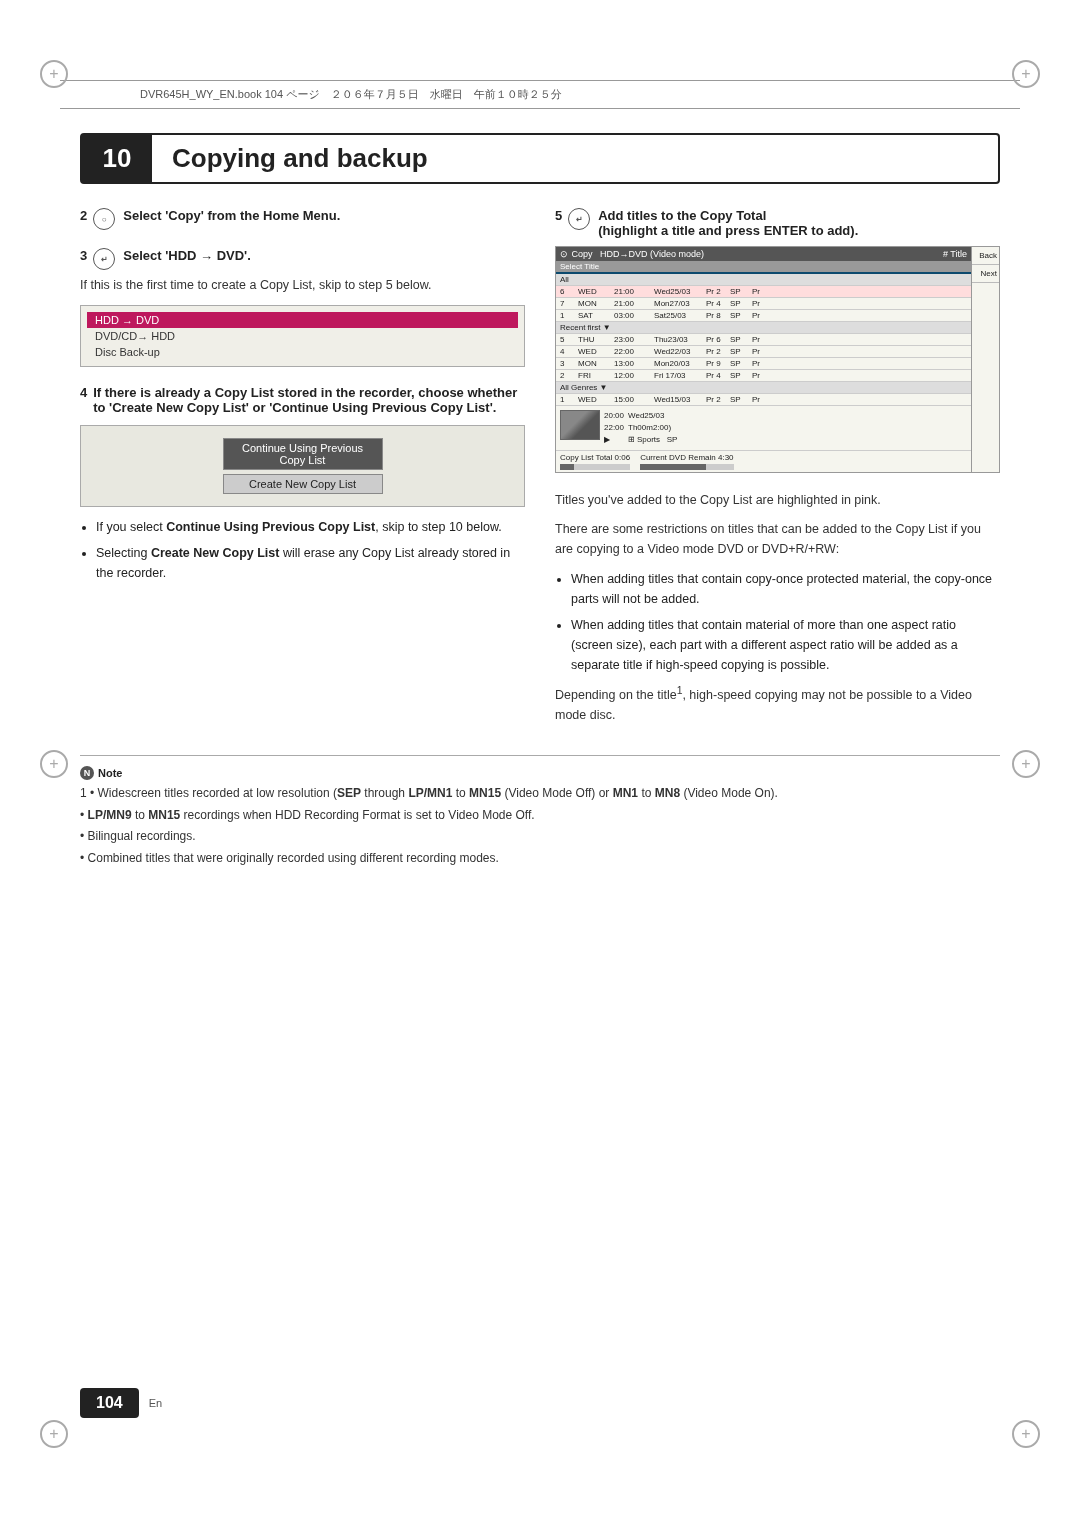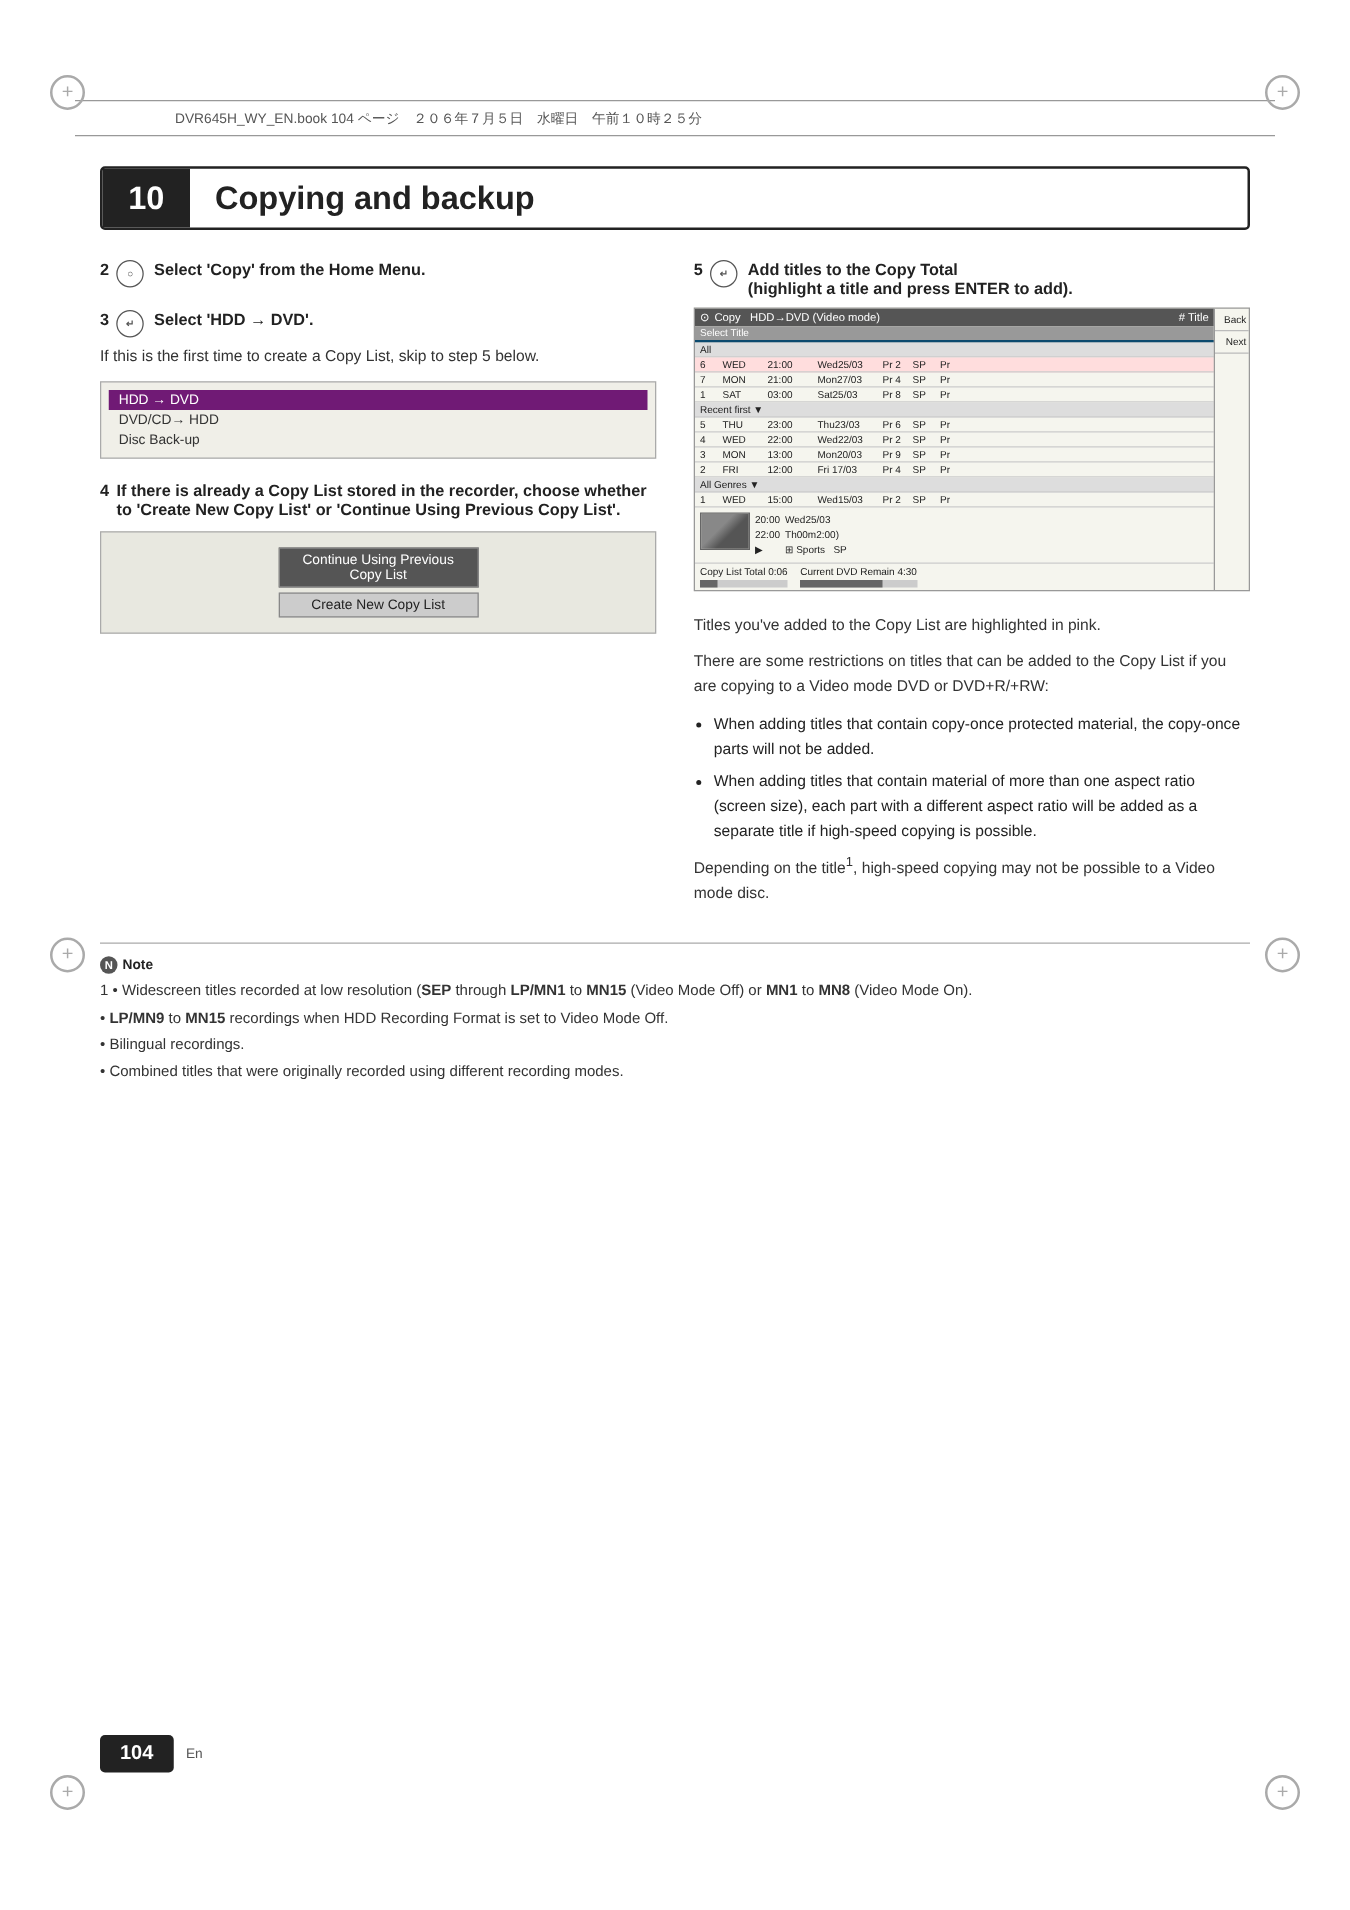--- a/index.html
+++ b/index.html
@@ -137,21 +137,21 @@
       padding: 6px;
       font-size: 10px;
       color: #222;
     }
     .menu-item-row {
       padding: 2px 8px;
       font-size: 11px;
       color: #333;
     }
     .menu-item-row.selected {
-      background: #701a75;
+      background: #be185d;
       color: #fff;
     }
 
     
     .dialog-screenshot {
       border: 1px solid #aaa;
       background: #e8e8e0;
       margin: 10px 0;
       padding: 8px;
       text-align: center;
@@ -404,20 +404,28 @@
     <div class="step-block">
       <div class="step-heading">
         <span class="step-number">4</span>
         <span style="font-weight:bold; font-size:13px;">If there is already a Copy List stored in the recorder, choose whether to 'Create New Copy List' or 'Continue Using Previous Copy List'.</span>
       </div>
 
       <div class="dialog-screenshot">
         <div class="dialog-btn highlighted">Continue Using Previous Copy List</div>
         <div class="dialog-btn">Create New Copy List</div>
       </div>
+      <ul class="bullet-list">
+        <li>
+          If you select <strong>Continue Using Previous Copy List</strong>, skip to step 10 below.
+        </li>
+        <li>
+          Selecting <strong>Create New Copy List</strong> will erase any Copy List already stored in the recorder.
+        </li>
+      </ul>
     </div>
 
   </div>
 
   <div class="right-col">
 
     <div class="step-block">
       <div class="step-heading">
         <span class="step-number">5</span>
         <span class="step-icon">

